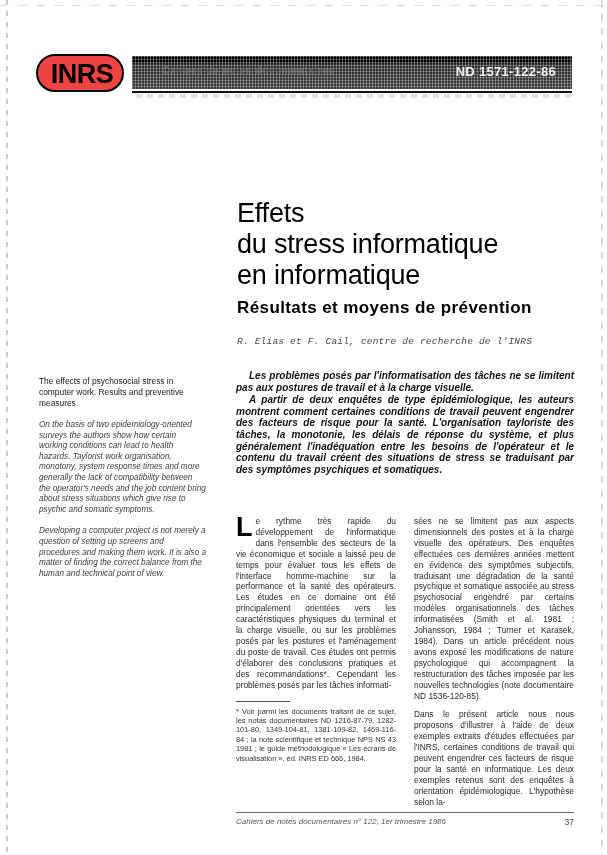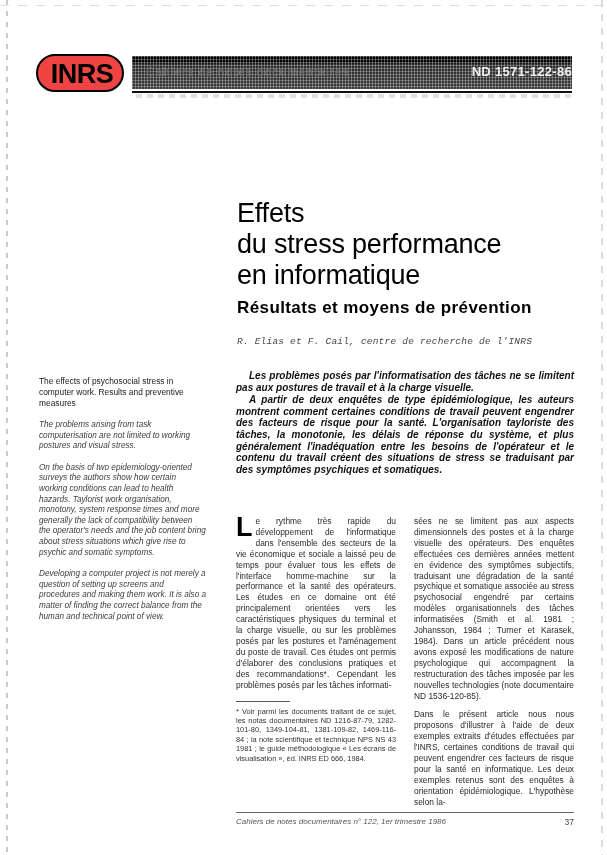--- a/index.html
+++ b/index.html
@@ -87,30 +87,31 @@
         rgba(0,0,0,0) 1px, rgba(0,0,0,0) 3px),
       repeating-linear-gradient(to bottom,
         rgba(255,255,255,.26) 0px, rgba(255,255,255,.26) 1px,
         rgba(0,0,0,0) 1px, rgba(0,0,0,0) 3px),
       linear-gradient(to bottom, #000 0%, #000 22%, #2b2b2b 23%, #3a3a3a 100%);
     overflow: hidden;
   }
   .band-title {
     position: absolute;
     left: 14px; top: 9px;
-    font-size: 12px;
+    font-size: 10px;
     font-weight: bold;
     letter-spacing: .6px;
     color: #6e6e6e;
     white-space: nowrap;
     opacity: .85;
+    padding-left: 16px;
   }
   .band-ref {
     position: absolute;
-    right: 0; top: 8px;
+    right: 16px; top: 8px;
     font-size: 13px;
     font-weight: bold;
     letter-spacing: .3px;
     color: #efefef;
     white-space: nowrap;
     padding-left: 16px;
   }
   .band-underline {
     position: absolute;
     left: 96px; top: 37px;
@@ -286,30 +287,29 @@
     <div class="band">
       <div class="band-title">Cahiers de notes documentaires</div>
       <div class="band-ref">ND 1571-122-86</div>
     </div>
     <div class="band-underline"></div>
     <div class="band-shadow"></div>
   </div>
 
   <div id="title-block">
     <div class="title-line">Effets</div>
-    <div class="title-line">du stress performance</div>
+    <div class="title-line">du stress informatique</div>
     <div class="title-line">en informatique</div>
     <div class="subtitle">Résultats et moyens de prévention</div>
   </div>
 
   <div id="byline">R. Elias et F. Cail, centre de recherche de l'INRS</div>
 
   <div id="sidebar">
     <div class="side-title">The effects of psychosocial stress in computer work. Results and preventive measures</div>
-    <div class="side-para">The problems arising from task computerisation are not limited to working postures and visual stress.</div>
     <div class="side-para">On the basis of two epidemiology-oriented surveys the authors show how certain working conditions can lead to health hazards. Taylorist work organisation, monotony, system response times and more generally the lack of compatibility between the operator's needs and the job content bring about stress situations which give rise to psychic and somatic symptoms.</div>
     <div class="side-para">Developing a computer project is not merely a question of setting up screens and procedures and making them work. It is also a matter of finding the correct balance from the human and technical point of view.</div>
   </div>
 
   <div id="abstract">
     <p class="abs-para">Les problèmes posés par l'informatisation des tâches ne se limitent pas aux postures de travail et à la charge visuelle.</p>
     <p class="abs-para">A partir de deux enquêtes de type épidémiologique, les auteurs montrent comment certaines conditions de travail peuvent engendrer des facteurs de risque pour la santé. L'organisation tayloriste des tâches, la monotonie, les délais de réponse du système, et plus généralement l'inadéquation entre les besoins de l'opérateur et le contenu du travail créent des situations de stress se traduisant par des symptômes psychiques et somatiques.</p>
   </div>
 
   <div id="body-cols">

